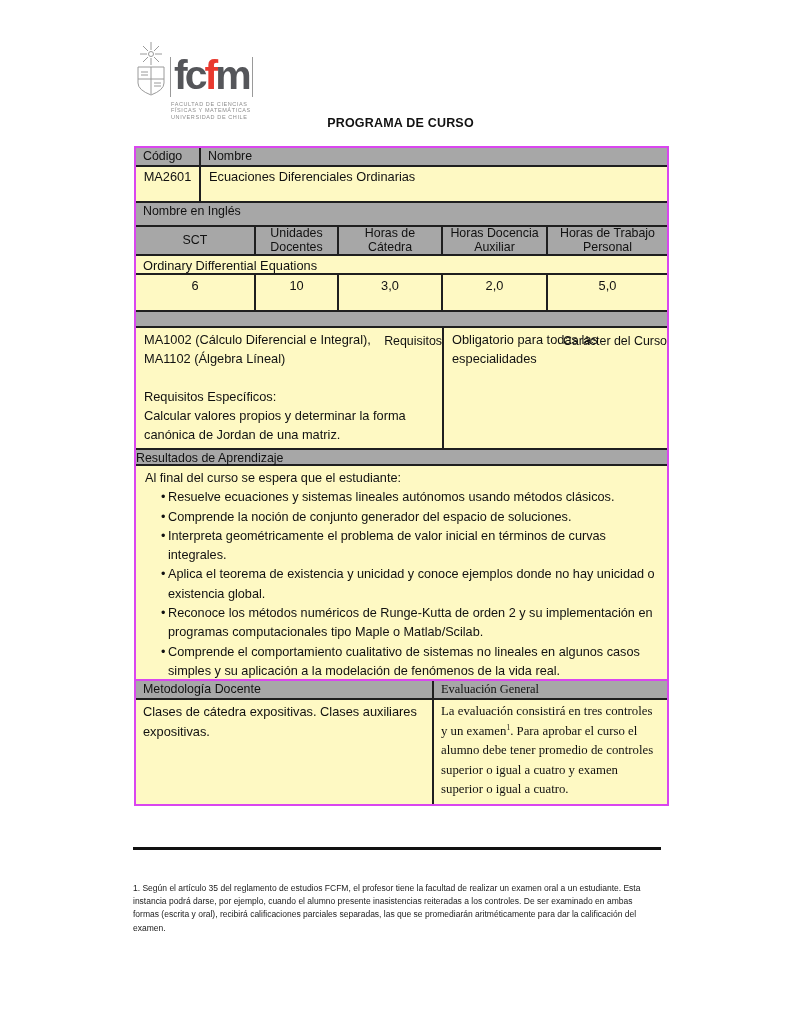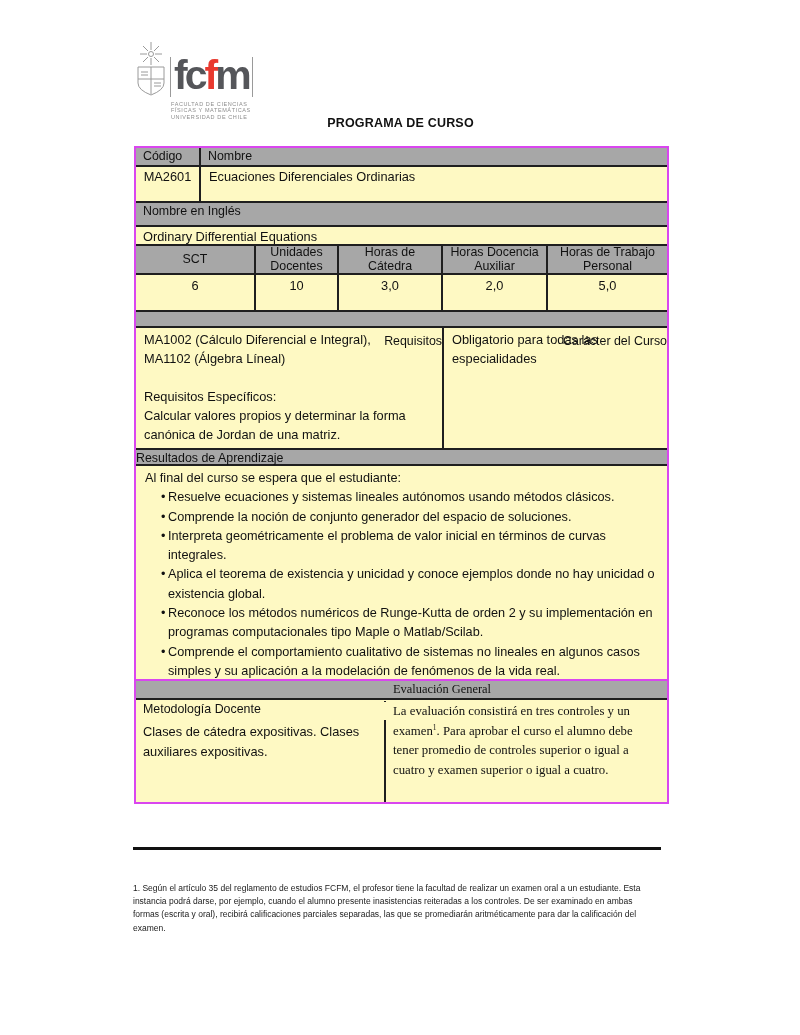--- a/index.html
+++ b/index.html
@@ -72,21 +72,21 @@
   .r-resc { min-height:200px; padding:3px 4px 8px 4px; font-size:12.7px; line-height:19.3px; }
   .intro-line { padding-left:5px; }
   .bullet-row { display:flex; }
   .bullet-dot { width:28px; padding-left:21px; flex:none; }
   .bullet-text { flex:1; padding-right:4px; }
 
   
   .t2 { top:679px; }
   .r-meth { height:17px; }
   .r-meth .cell { font-size:12.4px; line-height:15px; padding:1px 0 0 7px; }
-  .c-met { width:250px;margin-top:20px; }
+  .c-met { width:298px; }
   .c-eva { flex:1;font-family:Liberation Serif, serif; }
   .r-methc { min-height:104px; }
   .r-methc .cell { font-size:12.8px; line-height:19.5px; padding:2px 8px 4px 7px; }
   sup.fnref { font-size:7.5px; vertical-align:super; line-height:0; }
 
   
   .foot-rule { position:absolute; left:133px; top:847px; width:528px; height:3px; background:#111; }
   .footnote {
     position:absolute; left:133px; top:858px; width:524px;
     font-size:8.5px; line-height:13.2px; color:#1a1a1a;margin-top:24px;
@@ -134,39 +134,39 @@
       <div class="cell vline c-codigo">Código</div>
       <div class="cell c-nombre">Nombre</div>
     </div>
 
     <div class="row r-codval">
       <div class="cell vline c-codval">MA2601</div>
       <div class="cell c-nomval">Ecuaciones Diferenciales Ordinarias</div>
     </div>
 
     <div class="row r-full gray">Nombre en Inglés</div>
-    <div class="row r-eng">Ordinary Differential Equations</div>
-
     <div class="row r-hours-h gray">
       <div class="cell vline hc1">
           <div>SCT</div>
         </div>
       <div class="cell vline hc2">
           <div class="hw2">Unidades Docentes</div>
         </div>
       <div class="cell vline hc3">
           <div class="hw3">Horas de Cátedra</div>
         </div>
       <div class="cell vline hc4">
           <div class="hw4">Horas Docencia Auxiliar</div>
         </div>
       <div class="cell hc5">
           <div class="hw5">Horas de Trabajo Personal</div>
         </div>
     </div>
+
+    <div class="row r-eng">Ordinary Differential Equations</div>
 
     <div class="row r-hours-v">
       <div class="cell vline hc1">6</div>
       <div class="cell vline hc2">10</div>
       <div class="cell vline hc3">3,0</div>
       <div class="cell vline hc4">2,0</div>
       <div class="cell hc5">5,0</div>
     </div>
 
     <div class="row r-reqh gray">

